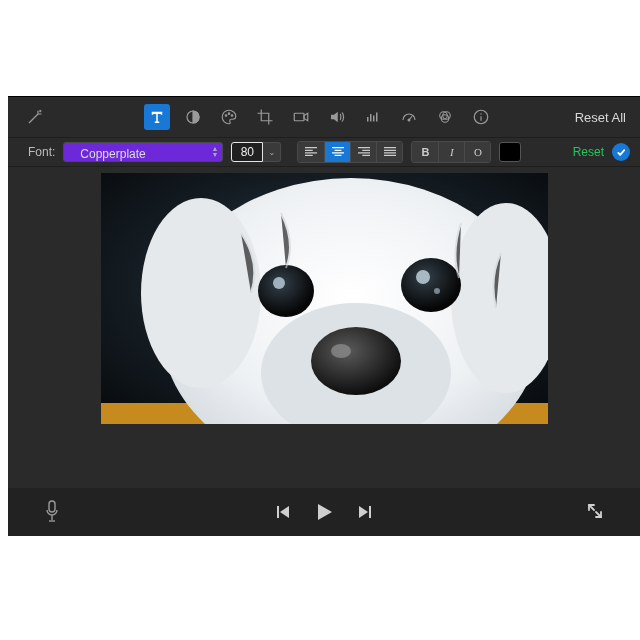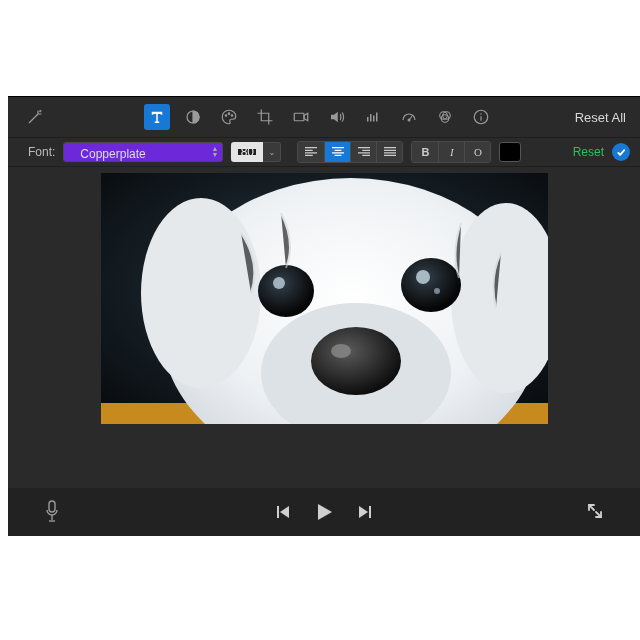--- a/index.html
+++ b/index.html
@@ -73,21 +73,21 @@
   }
   .font-dd .dd-arrows {
     position: absolute; right: 4px; top: 0; height: 100%;
     display: flex; flex-direction: column; justify-content: center;
     color: #aaa; font-size: 7px; line-height: 6px;
   }
   .size-group { display:flex; }
   .size-field {
     width: 32px; height: 20px;
     background: #202020;
-    border: 7px solid #e5e5e5;
+    border: 1px solid #e5e5e5;
     color: #eee;
     text-align: center;
     font-size: 12px;
     border-radius: 3px 0 0 3px;
     display:flex; align-items:center; justify-content:center;
   }
   .size-dd {
     width: 18px; height: 20px;
     background: #3a3a3a;
     border: 1px solid #4a4a4a; border-left:none;

